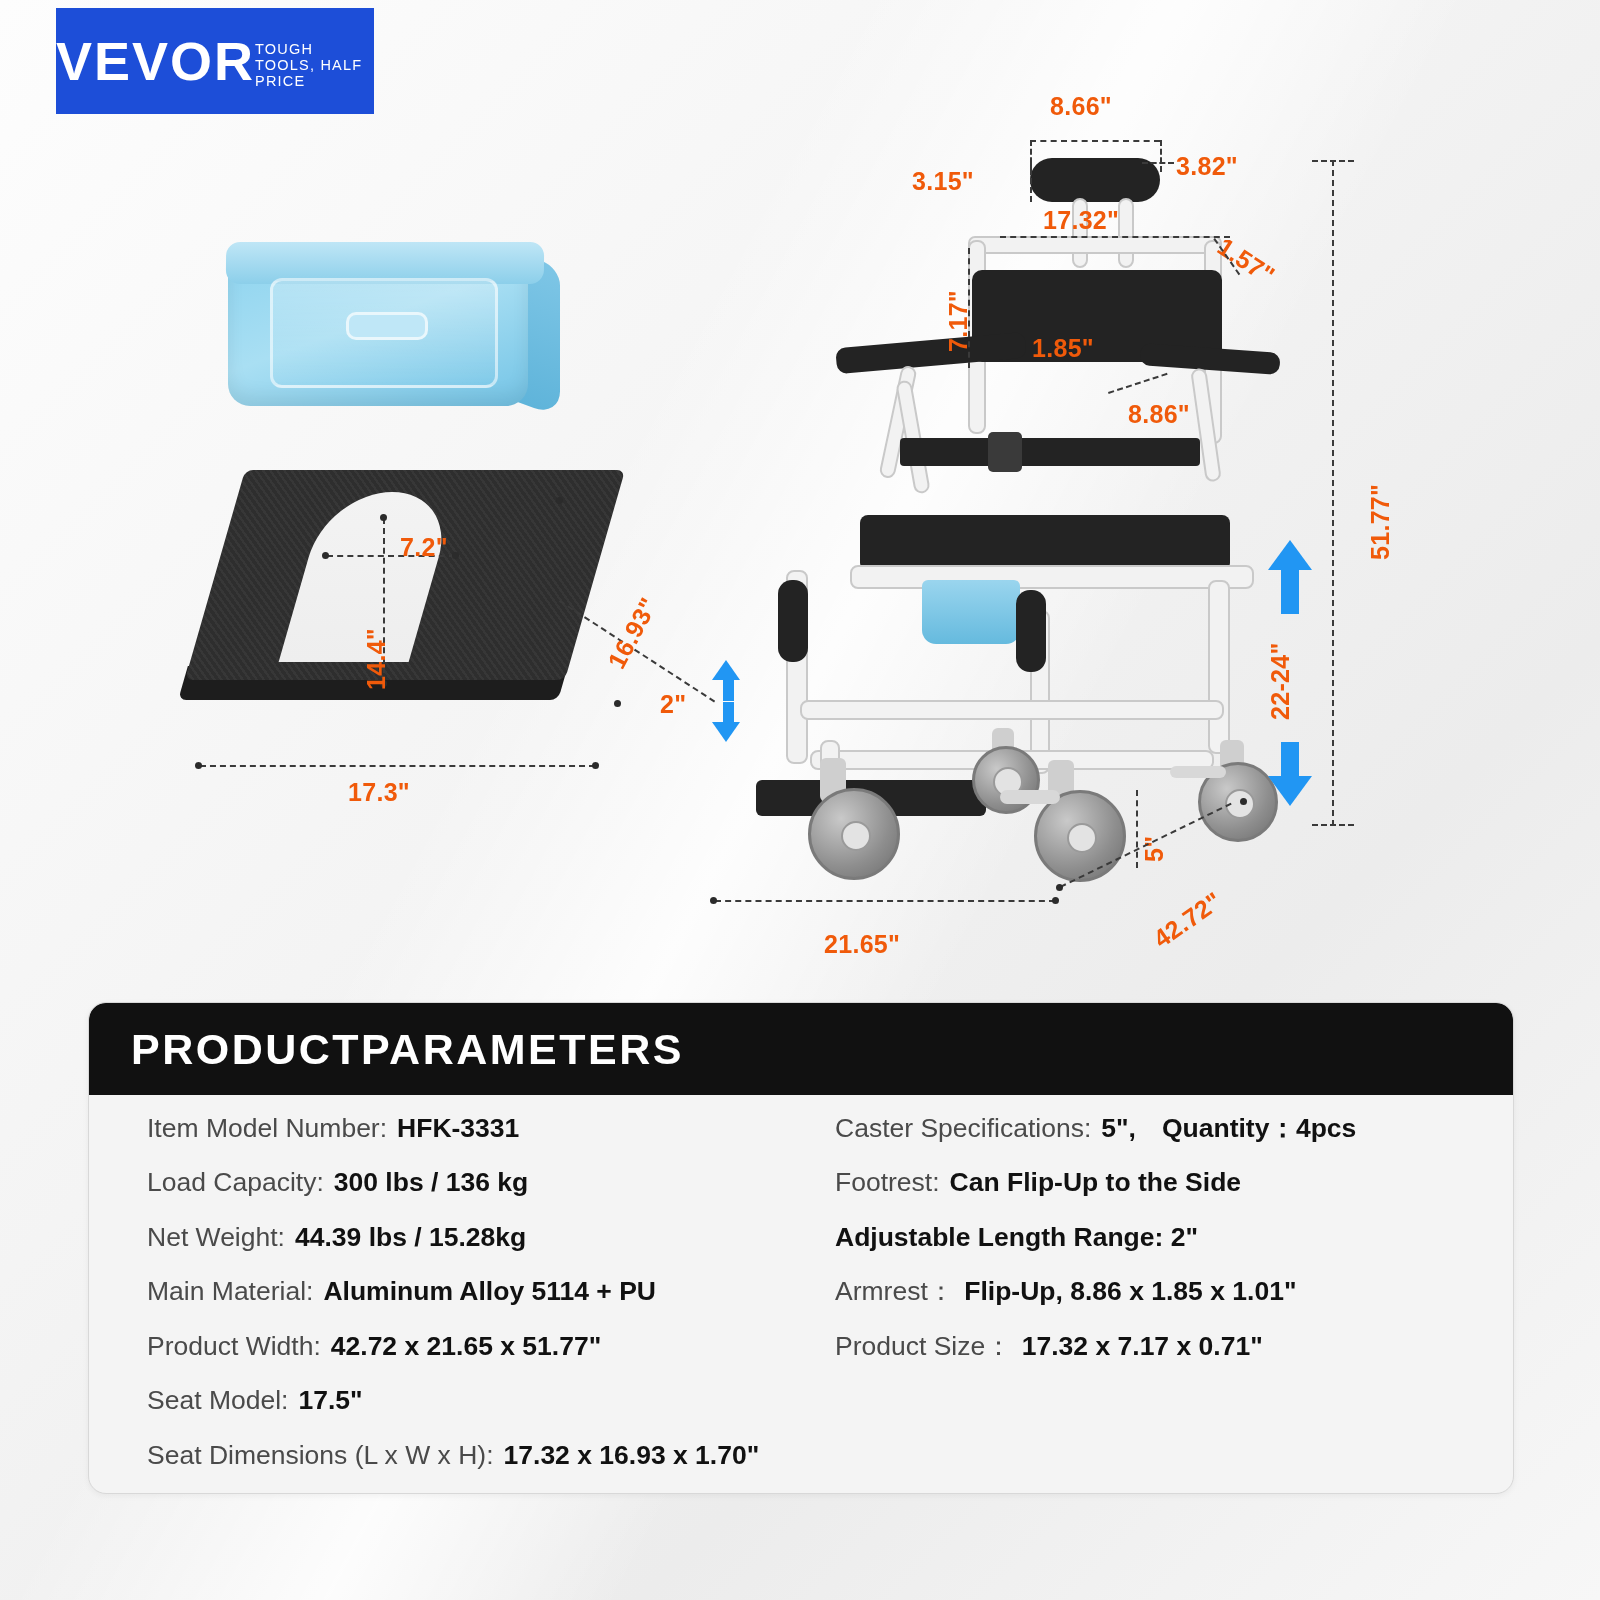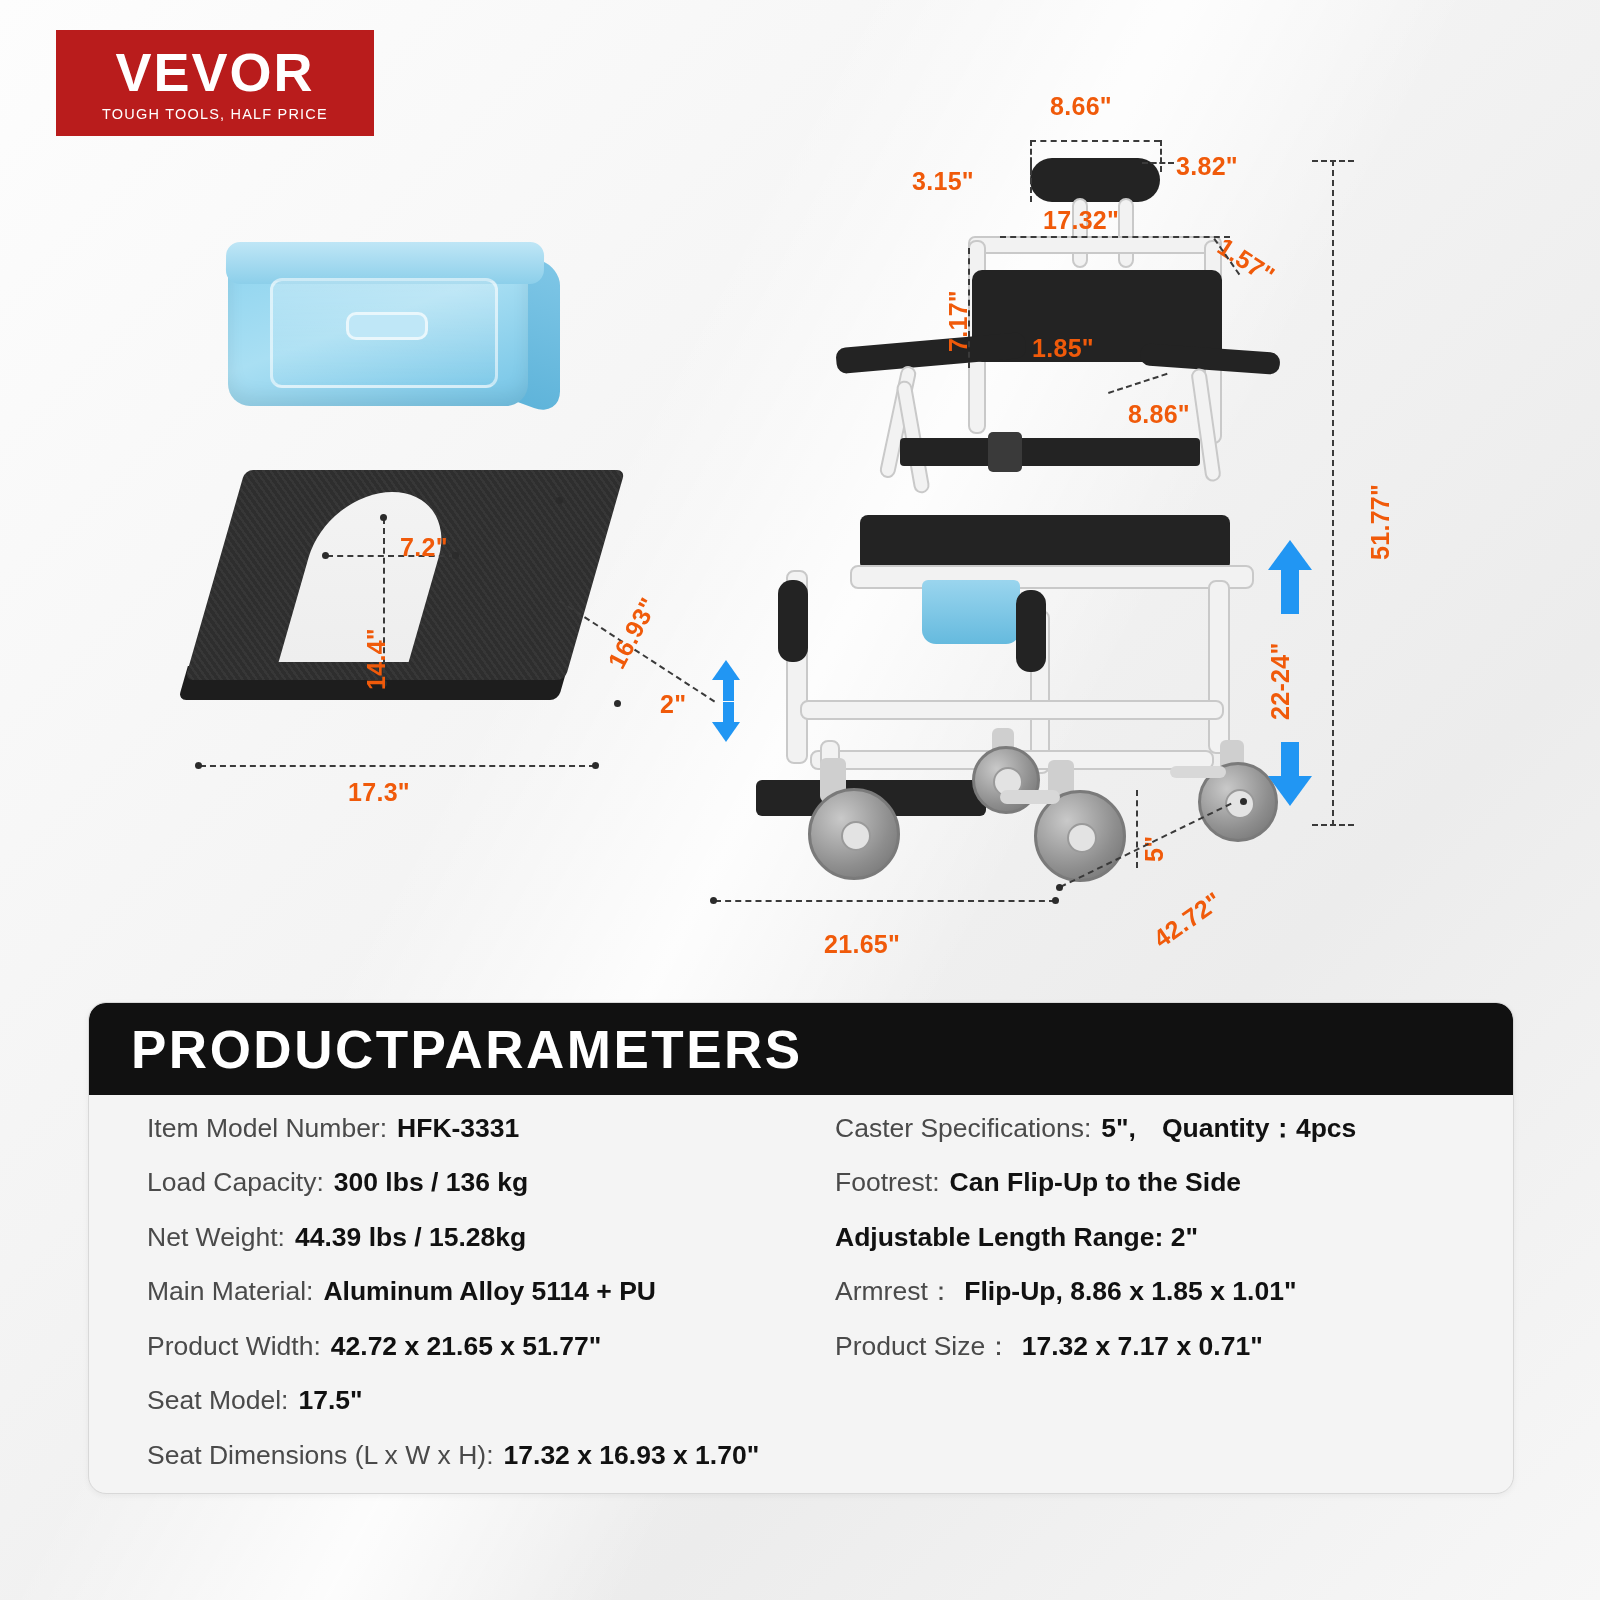--- a/index.html
+++ b/index.html
@@ -9,22 +9,22 @@
     font-family:"Liberation Sans", sans-serif;
     position:relative;overflow:hidden;
   }
   .bg-sheen{
     position:absolute;inset:0;
     background:linear-gradient(118deg,rgba(255,255,255,0) 35%,rgba(255,255,255,.85) 48%,rgba(255,255,255,0) 60%);
     pointer-events:none;
   }
   
   .logo{
-    position:absolute;left:56px;top:30px;width:318px;height:106px;
-    background:#b91c1c;display:flex;flex-direction:column;align-items:center;justify-content:center;
+    position:absolute;left:56px;top:8px;width:318px;height:106px;
+    background:#1d4ed8;display:flex;align-items:center;justify-content:center;
   }
   .logo .word{
     color:#fff;font-weight:bold;font-size:54px;letter-spacing:2px;line-height:1;
     font-family:"Liberation Sans", sans-serif;
   }
   .logo .tag{
     color:#fff;font-size:14.5px;letter-spacing:1.2px;margin-top:7px;
   }
   
   .dim{
@@ -121,21 +121,21 @@
   
   .params{
     position:absolute;left:88px;top:1002px;width:1424px;height:490px;
     background:#f4f4f4;border:1px solid #d8d8d8;border-radius:18px;overflow:hidden;
     box-shadow:0 2px 6px rgba(0,0,0,.05);
   }
   .params-hd{
     height:92px;background:#111;display:flex;align-items:center;border-radius:16px 16px 0 0;
   }
   .params-hd h1{
-    margin:0 16px 0 42px;color:#fff;font-size:53px;font-weight:bold;letter-spacing:2.5px;
+    margin:0 16px 0 42px;color:#fff;font-size:43px;font-weight:bold;letter-spacing:2.5px;
   }
   .params-body{display:flex;padding:18px 0 0 0;}
   .col{flex:1;}
   .col.left{padding-left:58px;}
   .col.right{padding-left:10px;}
   .row{font-size:26.5px;color:#3a3a3a;margin-bottom:24px;line-height:1.15;white-space:nowrap;}
   .row .k{color:#4a4a4a;}
   .row .v{color:#111;font-weight:bold;margin-left:10px;}
   .row .v2{color:#111;font-weight:bold;margin-left:26px;}
 </style>

